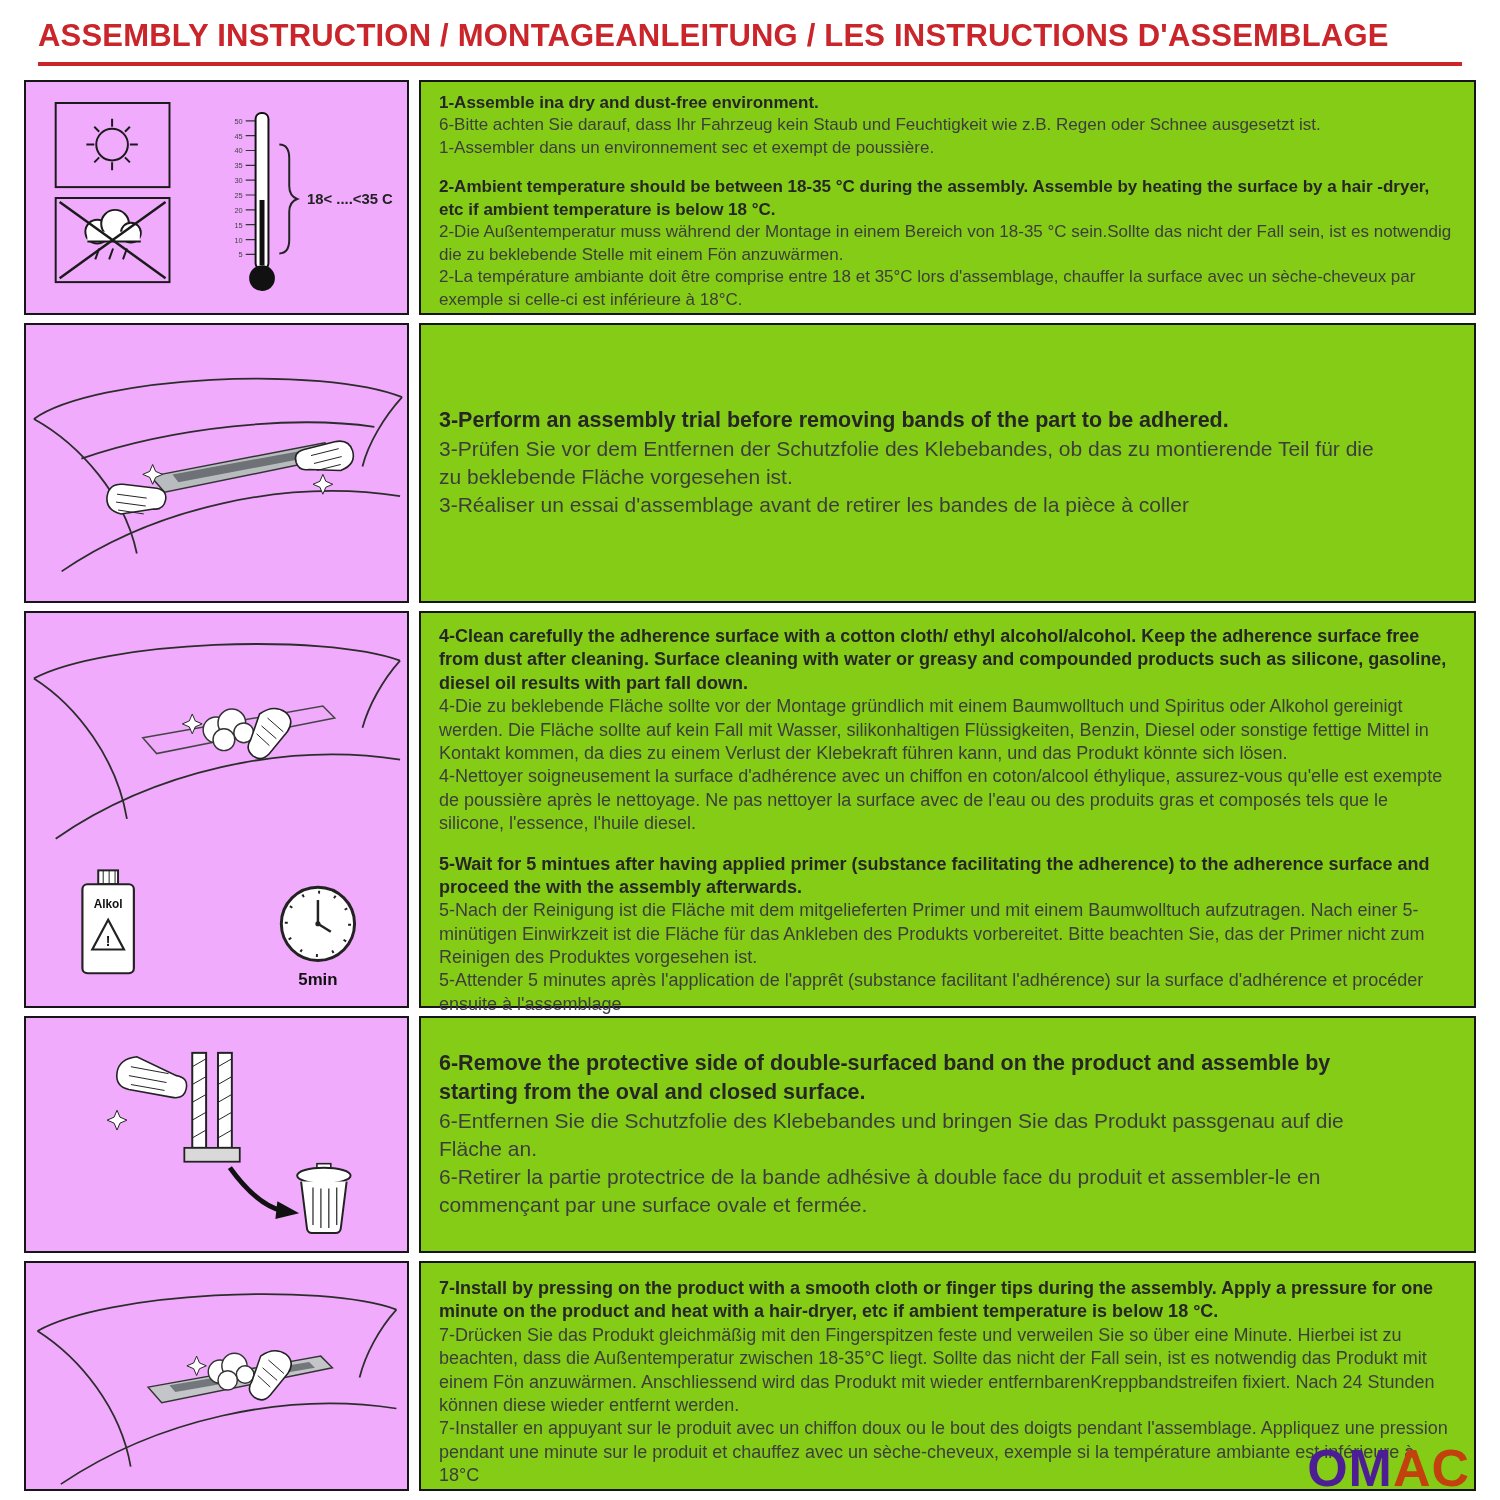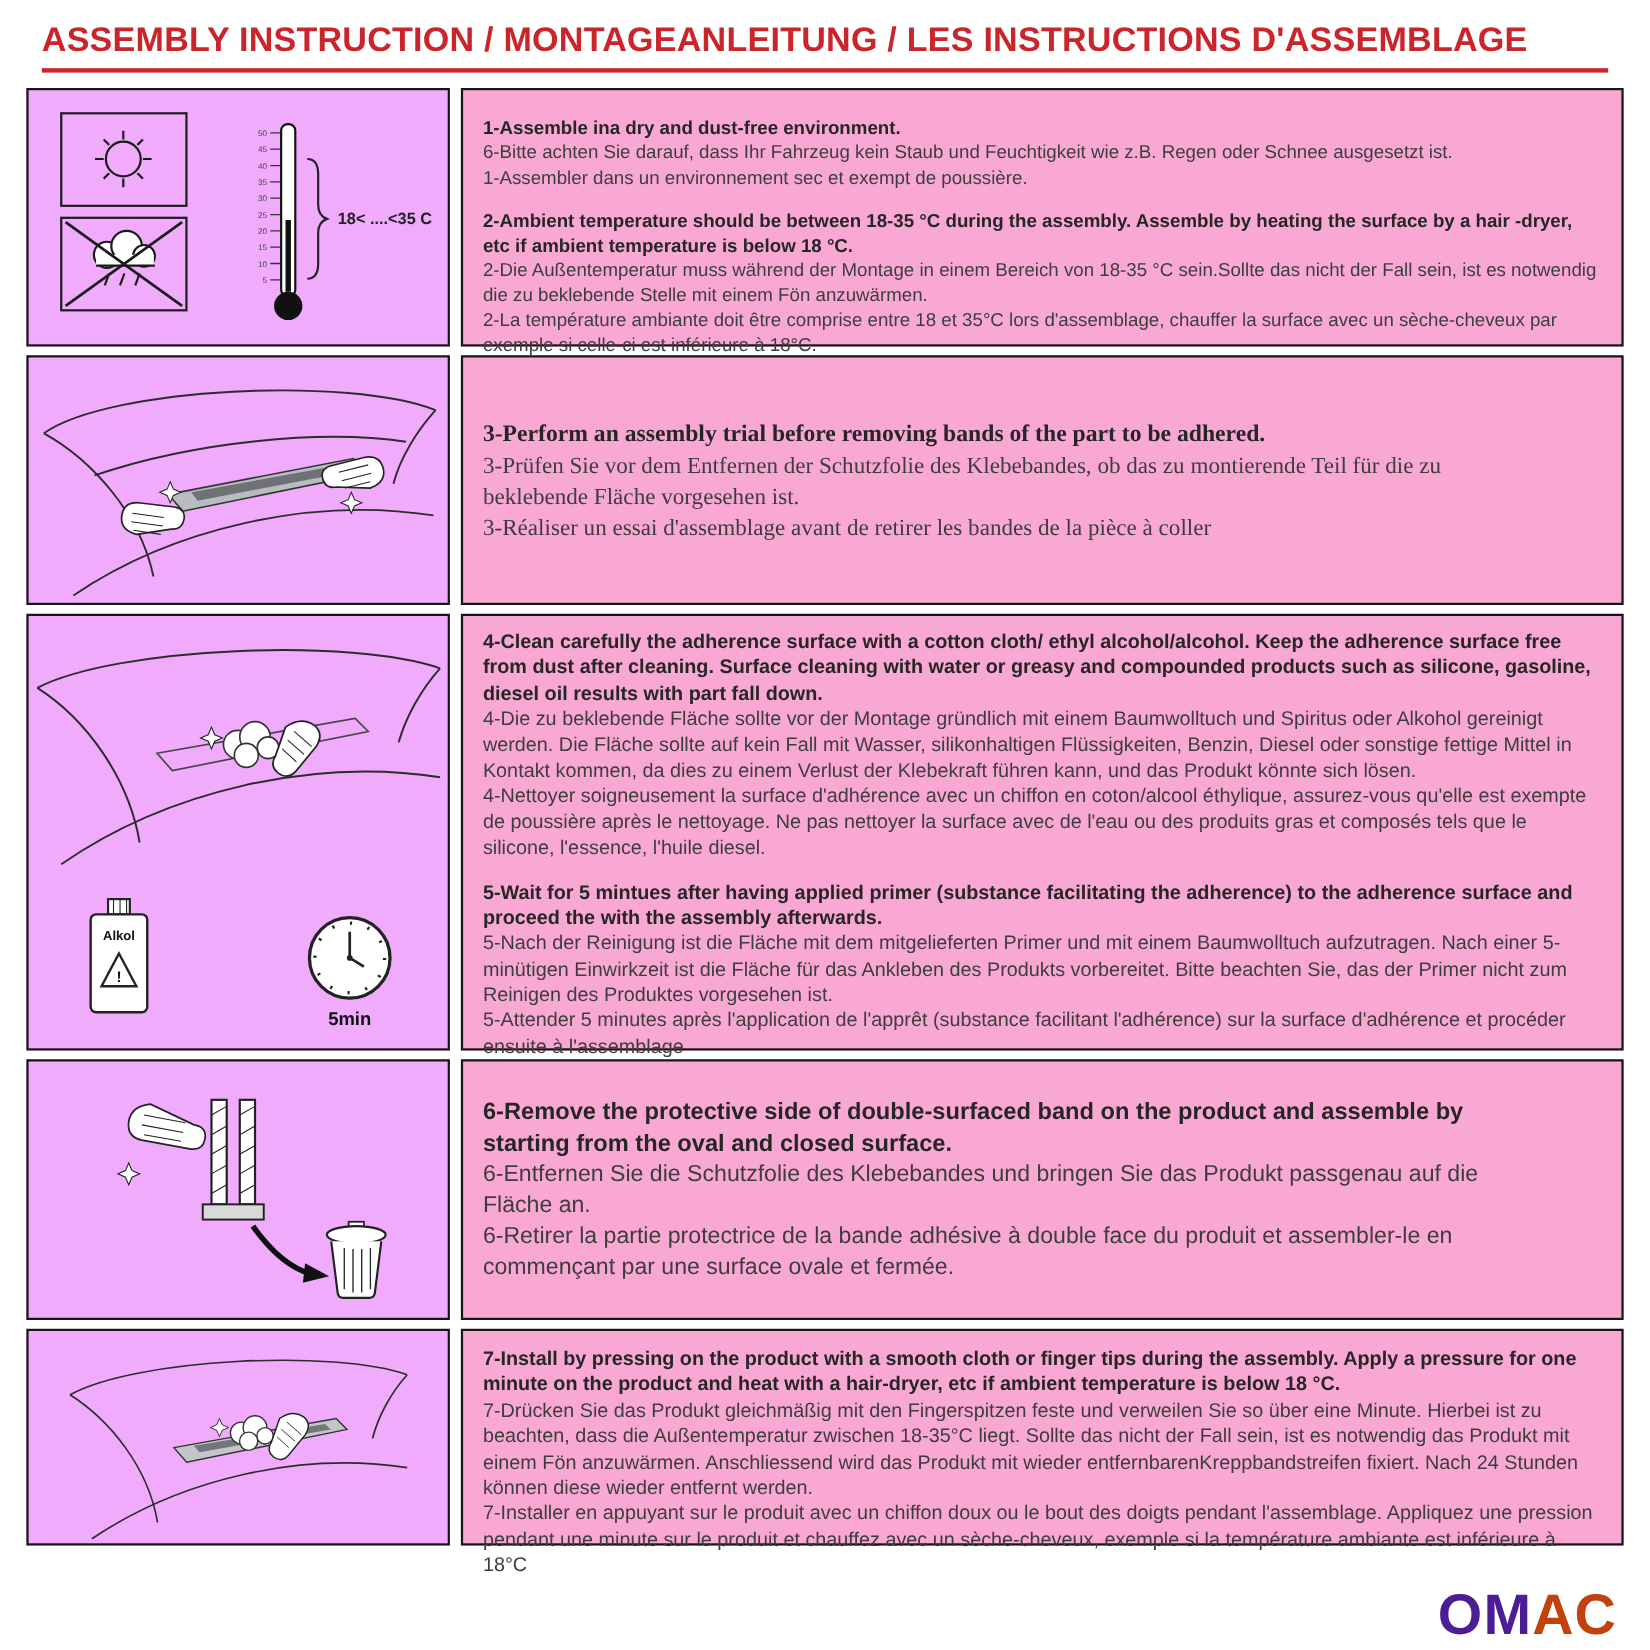--- a/index.html
+++ b/index.html
@@ -12,26 +12,26 @@
   .title {
     color: #c9252b; font-size: 31px; font-weight: bold;
     letter-spacing: 0.2px; margin: 4px 16px 8px 16px;
   }
   .title-rule { height: 4px; background: #c9252b; margin: 0 16px 14px 16px; }
   .row { display: flex; gap: 10px; margin: 0 2px 8px 2px; }
   .art-box {
     width: 385px; flex: none; border: 2px solid #161616; background: #f0abfc;
     display: flex; align-items: center; justify-content: center; overflow: hidden;
   }
-  .text-box { flex: 1; border: 2px solid #161616; background: #f9a8d4; padding: 24px 18px; }
+  .text-box { flex: 1; border: 2px solid #161616; background: #84cc16; padding: 10px 18px; }
   .h-a { height: 235px; }
-  .h-b { height: 227px; font-family: Liberation Serif, serif; }
+  .h-b { height: 280px; }
   .h-c { height: 397px; }
   .h-d { height: 237px; }
-  .h-e { height: 197px; }
+  .h-e { height: 230px; }
   .art-box svg { width: 100%; height: 100%; display: block; font-family: "Liberation Sans", sans-serif; }
 
   .text-box p { margin: 0; }
   .b { font-weight: bold; color: #262626; }
   .gap { margin-top: 17px !important; }
 
   .fs-small p { font-size: 18px; line-height: 1.3; }
   .fs-med p   { font-size: 17px;   line-height: 1.32; }
   .fs-big p   { font-size: 21px;   line-height: 1.34; }
   .fs-big .b  { font-size: 21.5px; }

